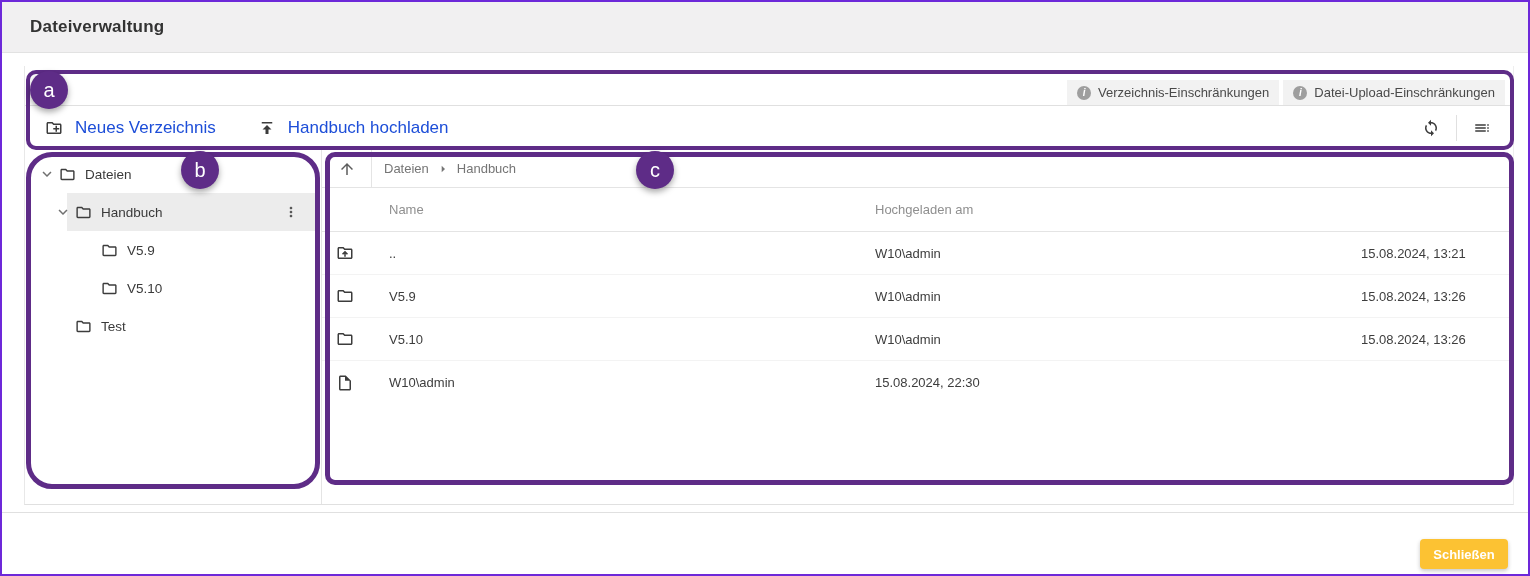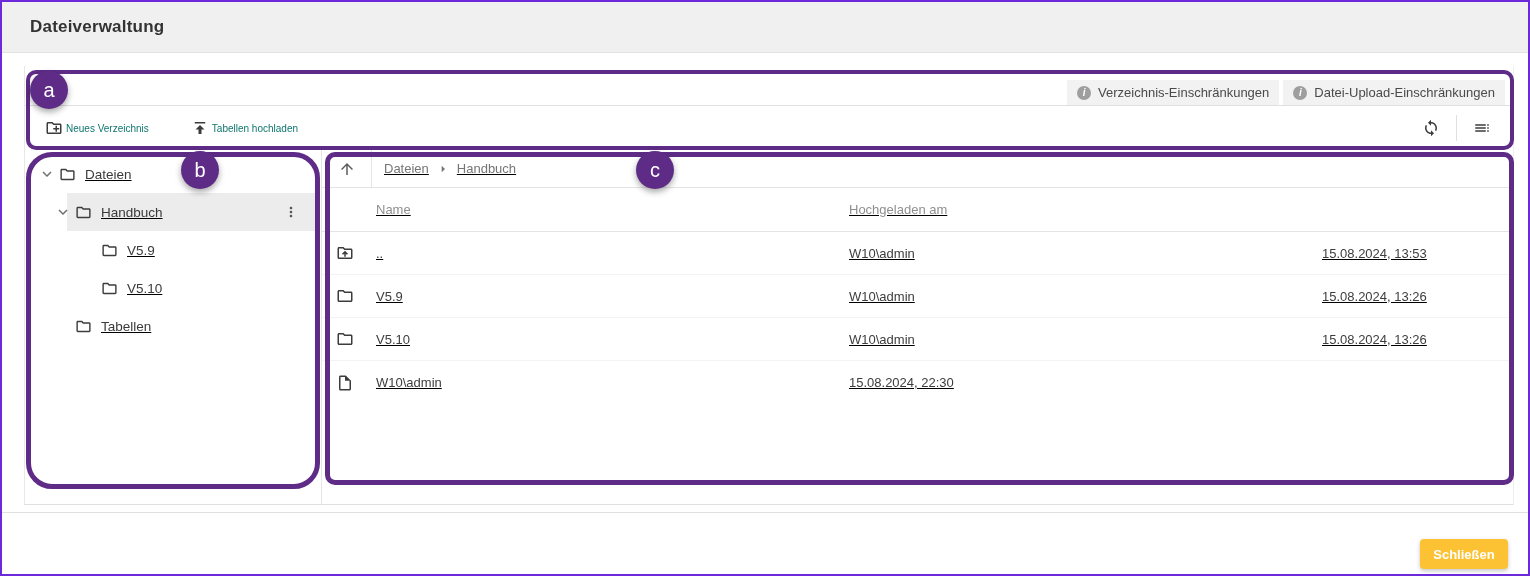--- a/index.html
+++ b/index.html
@@ -27,32 +27,32 @@
   .chip { display:flex; align-items:center; gap:7px; height:25px;
           background:#f2f2f2; padding:0 10px; font-size:13px; color:#4a4a4a;
           cursor:default; }
   .info-dot { width:14px; height:14px; border-radius:50%; background:#9e9e9e;
               color:#fff; font-size:10px; font-weight:700; font-style:italic;
               display:flex; align-items:center; justify-content:center; line-height:1; }
 
   
   .tb-row2 { position:absolute; left:0; top:40px; right:0; height:44px;
              display:flex; align-items:center; padding:0 14px 0 20px; }
-  .tb-btn { display:flex; align-items:center; gap:3px; font-size:10px;
-            color:#0f766e; background:none; border:none; cursor:pointer;
+  .tb-btn { display:flex; align-items:center; gap:12px; font-size:17px;
+            color:#1d4ed8; background:none; border:none; cursor:pointer;
             font-family:inherit; margin-right:42px; }
   .tb-btn svg { width:18px; height:18px; fill:#3c3c3c; }
   .tb-spacer { flex:1; }
   .icon-btn { width:34px; height:30px; display:flex; align-items:center;
               justify-content:center; background:none; border:none; cursor:pointer; }
   .icon-btn svg { width:18px; height:18px; fill:#3c3c3c; }
   .v-divider { width:1px; height:26px; background:#e0e0e0; margin:0 8px; }
 
   
-  .panels { position:absolute; left:0; top:84px; right:0; bottom:0; display:flex;text-decoration:underline; }
+  .panels { position:absolute; left:0; top:84px; right:0; bottom:0; display:flex; }
   .tree-panel { width:297px; border-right:1px solid #e4e4e4; padding-top:5px; }
   .main-panel { flex:1; display:flex; flex-direction:column; }
 
   
   .tree-row { position:relative; height:38px; display:flex; align-items:center;
               font-size:13.5px; color:#3a3a3a; cursor:pointer; }
   .tree-row .hl { position:absolute; left:42px; right:6px; top:0; bottom:0;
                   background:#ececec; z-index:0; }
   .tree-row > * { position:relative; z-index:1; }
   .chev { width:24px; display:flex; justify-content:center; }
@@ -71,21 +71,21 @@
             justify-content:center; background:none; border:none; cursor:pointer;
             border-right:1px solid #e4e4e4; }
   .up-btn svg { width:18px; height:18px; fill:#5c5c5c; }
   .crumbs { display:flex; align-items:center; gap:6px; padding-left:12px;
             font-size:13px; color:#757575; }
   .crumbs svg { width:16px; height:16px; fill:#757575; }
   .crumb-link { cursor:pointer; }
 
   
   .grid-row { display:grid; grid-template-columns:54px 473px 473px 1fr;
-              align-items:center; }
+              align-items:center;gap:13px; }
   .thead { height:44px; border-bottom:1px solid #e4e4e4; font-size:13px;
            color:#8f8f8f; }
   .file-row { height:43px; font-size:13px; color:#3d3d3d;
               border-bottom:1px solid #f3f3f3; cursor:pointer; }
   .cell-icon { display:flex; justify-content:flex-start; padding-left:14px; }
   .cell-icon svg { width:18px; height:18px; fill:#3c3c3c; }
 
   
   .footer-line { position:absolute; left:0; right:0; top:510px; height:1px;
                  background:#e0e0e0; }
@@ -139,21 +139,21 @@
             </svg>
         </span>
         <span>Neues Verzeichnis</span>
       </button>
       <button class="tb-btn">
         <span style="display:flex">
           <svg viewBox="0 0 24 24">
               <path d="M5 4v2h14V4H5zm7 4-6 6h4v6h4v-6h4l-6-6z"></path>
             </svg>
         </span>
-        <span>Tabellen hochladen</span>
+        <span>Handbuch hochladen</span>
       </button>
       <div class="tb-spacer"></div>
       <button class="icon-btn">
         <span style="display:flex">
           <svg viewBox="0 0 24 24">
               <path d="M12 4V1L8 5l4 4V6c3.31 0 6 2.69 6 6 0 1.01-.25 1.97-.7 2.8l1.46 1.46C19.54 15.03 20 13.57 20 12c0-4.42-3.58-8-8-8zm0 14c-3.31 0-6-2.69-6-6 0-1.01.25-1.97.7-2.8L5.24 7.74C4.46 8.97 4 10.43 4 12c0 4.42 3.58 8 8 8v3l4-4-4-4v3z"></path>
             </svg>
         </span>
       </button>
       <div class="v-divider"></div>
@@ -207,27 +207,27 @@
           <span>V5.9</span>
         </div>
 
         <div class="tree-row pl2">
           <svg class="fold" viewBox="0 0 24 24">
               <path d="M20 6h-8l-2-2H4c-1.1 0-1.99.9-1.99 2L2 18c0 1.1.9 2 2 2h16c1.1 0 2-.9 2-2V8c0-1.1-.9-2-2-2zm0 12H4V6h5.17l2 2H20v10z"></path>
             </svg>
           <span>V5.10</span>
         </div>
 
-
         <div class="tree-row pl1n">
           <svg class="fold" viewBox="0 0 24 24">
               <path d="M20 6h-8l-2-2H4c-1.1 0-1.99.9-1.99 2L2 18c0 1.1.9 2 2 2h16c1.1 0 2-.9 2-2V8c0-1.1-.9-2-2-2zm0 12H4V6h5.17l2 2H20v10z"></path>
             </svg>
-          <span>Tabellen</span>
-        </div>
+          <span>Test</span>
+        </div>
+
       </div>
 
       <div class="main-panel">
 
         <div class="crumb-bar">
           <button class="up-btn">
             <svg viewBox="0 0 24 24">
                 <path d="M4 12l1.41 1.41L11 7.83V20h2V7.83l5.58 5.58L20 12l-8-8-8 8z"></path>
               </svg>
           </button>
@@ -247,21 +247,21 @@
         </div>
 
         <div class="grid-row file-row">
           <span class="cell-icon">
             <svg viewBox="0 0 24 24">
                 <path d="M20 6h-8l-2-2H4c-1.1 0-1.99.9-1.99 2L2 18c0 1.1.9 2 2 2h16c1.1 0 2-.9 2-2V8c0-1.1-.9-2-2-2zm0 12H4V6h5.17l2 2H20v10zM9.41 14.42 11 12.84V17h2v-4.16l1.59 1.59L16 13.01 12.01 9 8 13.01l1.41 1.41z"></path>
               </svg>
           </span>
           <span>..</span>
           <span>W10\admin</span>
-          <span>15.08.2024, 13:53</span>
+          <span>15.08.2024, 13:21</span>
         </div>
 
         <div class="grid-row file-row">
           <span class="cell-icon">
             <svg viewBox="0 0 24 24">
                 <path d="M20 6h-8l-2-2H4c-1.1 0-1.99.9-1.99 2L2 18c0 1.1.9 2 2 2h16c1.1 0 2-.9 2-2V8c0-1.1-.9-2-2-2zm0 12H4V6h5.17l2 2H20v10z"></path>
               </svg>
           </span>
           <span>V5.9</span>
           <span>W10\admin</span>

